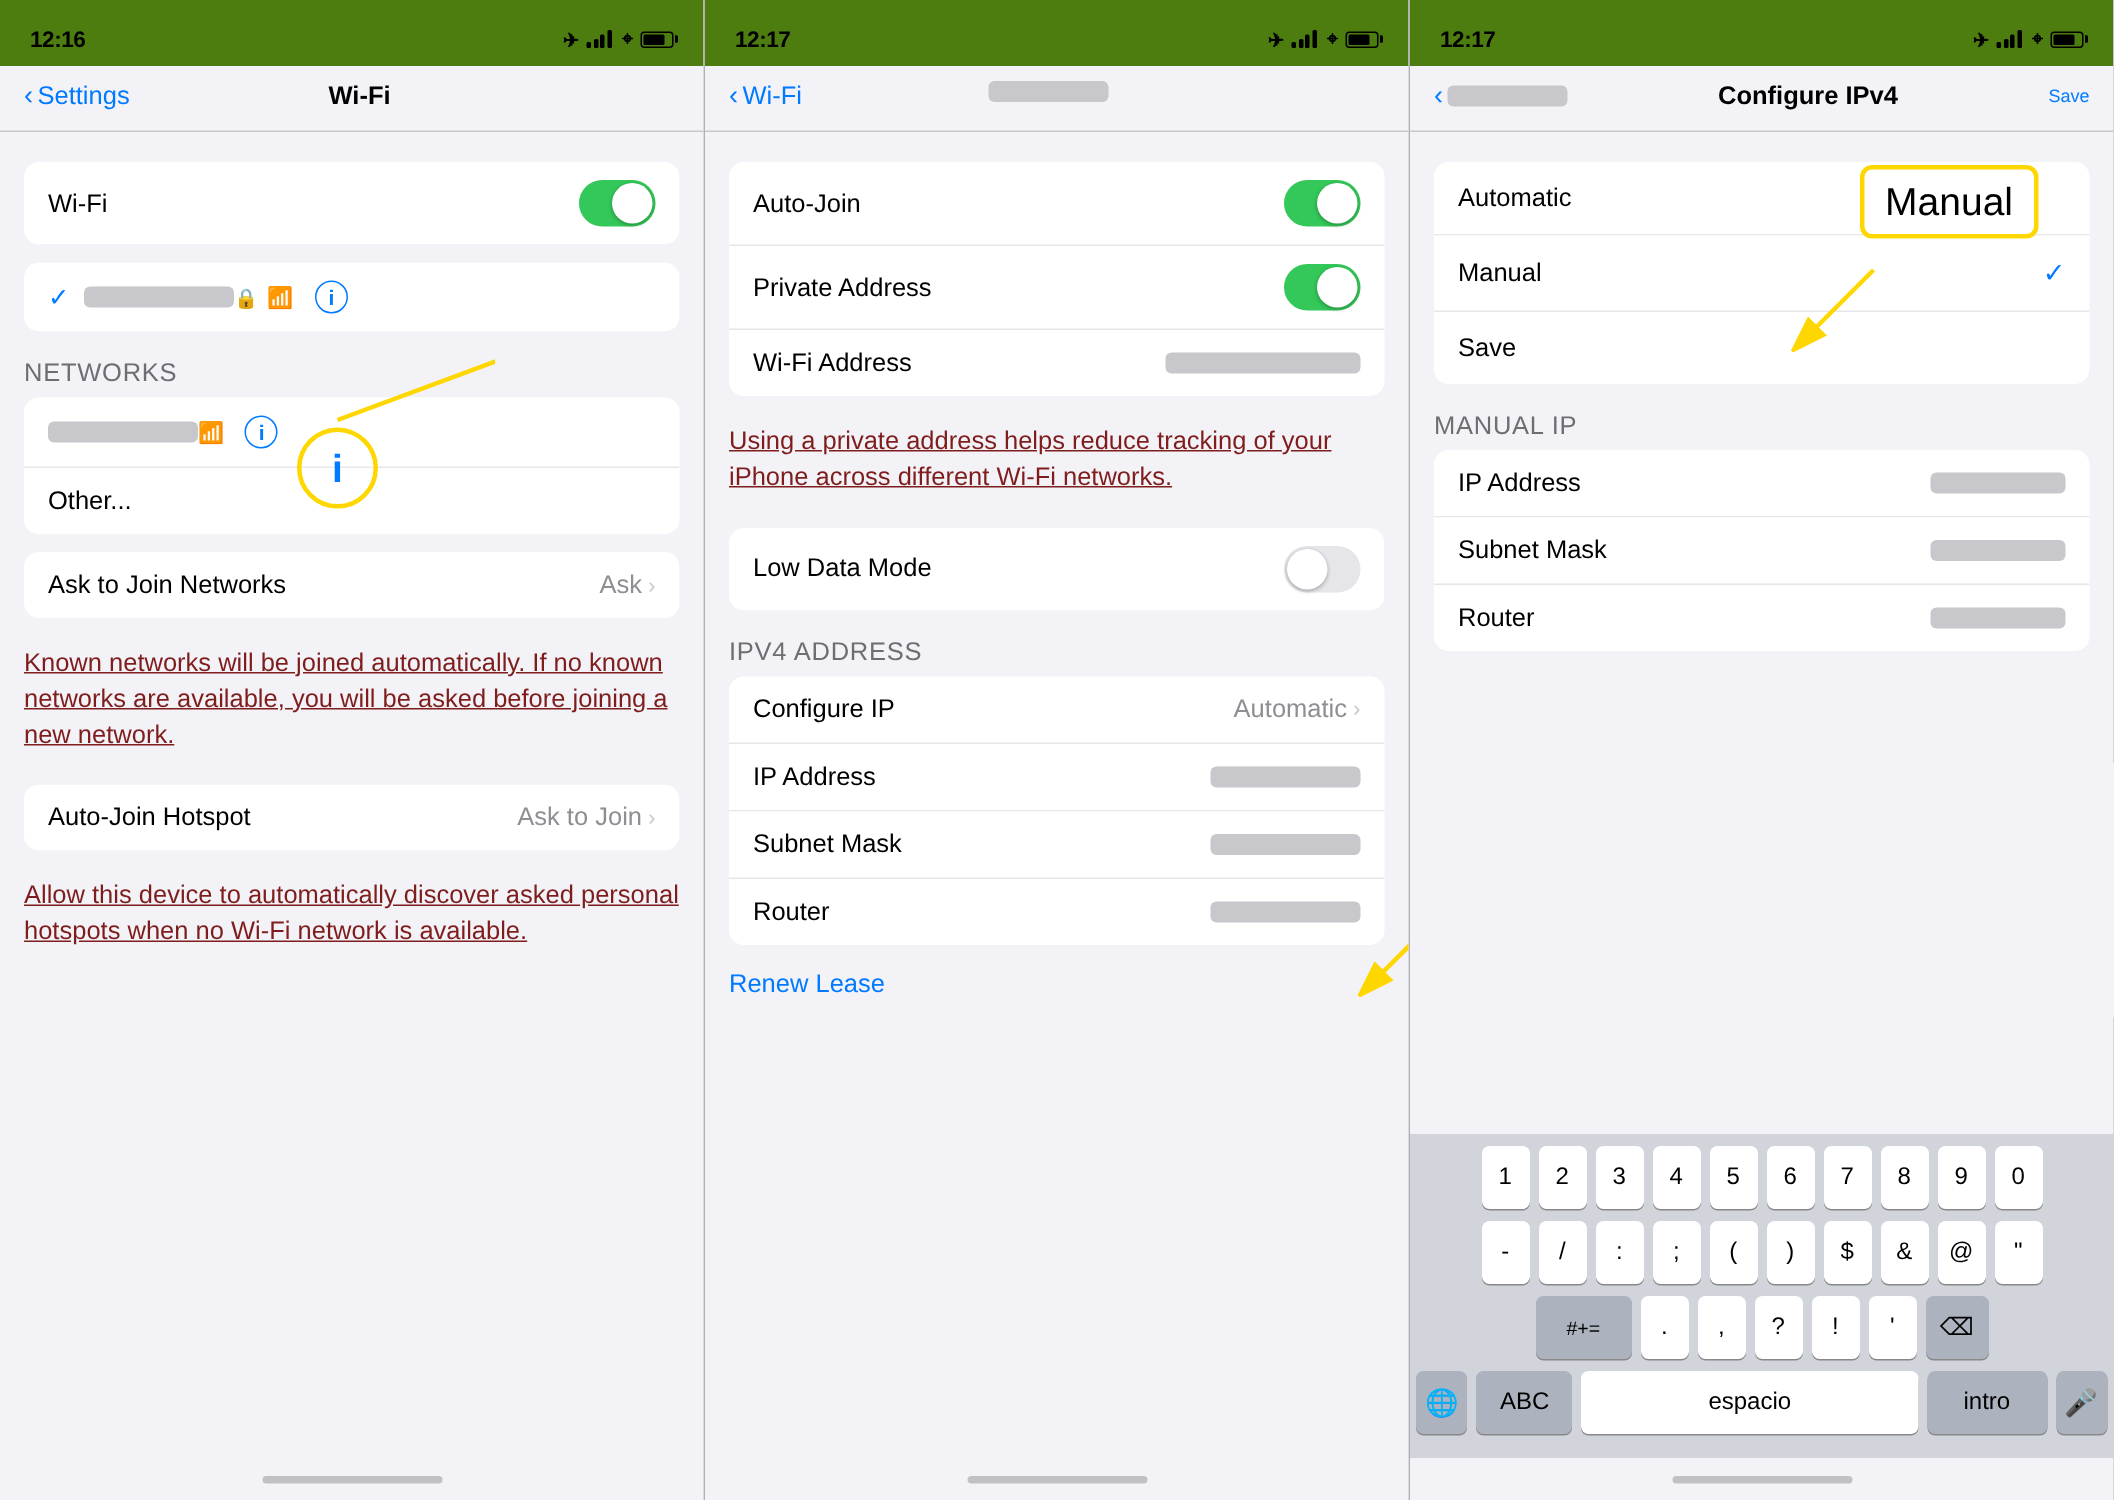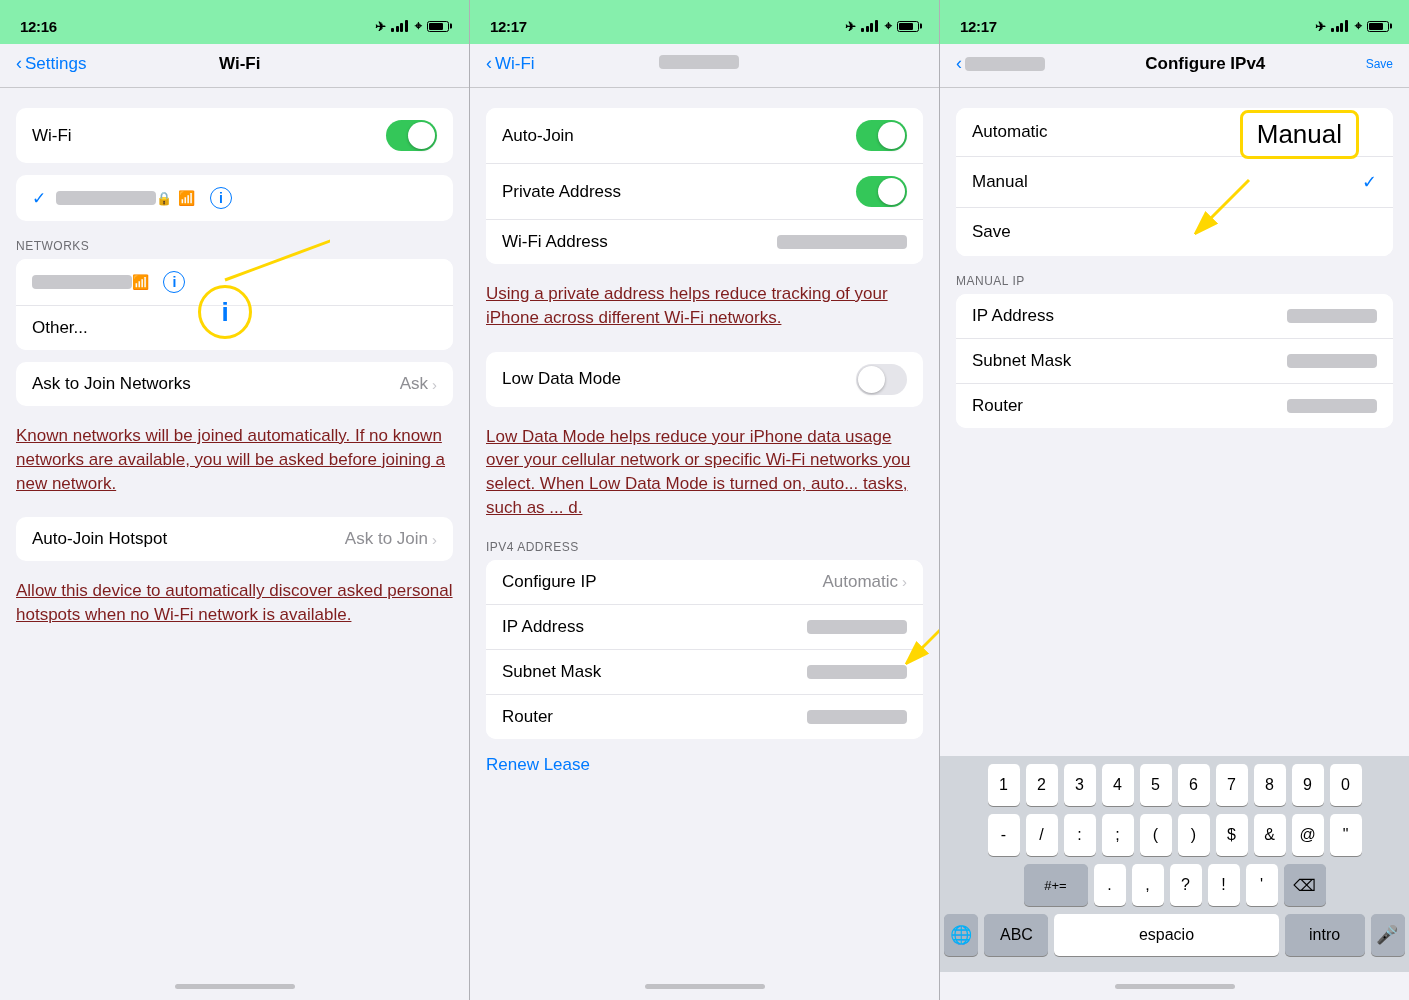--- a/index.html
+++ b/index.html
@@ -30,21 +30,21 @@
       position: relative;
     }
     .phone-panel:last-child { border-right: none; }
 
     
     .status-bar {
       display: flex;
       justify-content: space-between;
       align-items: center;
       padding: 14px 20px 6px 20px;
-      background: #86efac;
+      background: #4d7c0f;
       font-size: 15px;
       font-weight: 600;
       height: 44px;
     }
     .status-time { font-size: 15px; font-weight: 700; letter-spacing: -0.3px; }
     .status-icons { display: flex; align-items: center; gap: 5px; }
     .signal-bars { display: flex; align-items: flex-end; gap: 1.5px; margin-right: 2px; }
     .signal-bar { width: 3px; background: #000; border-radius: 1px; }
     .wifi-icon { font-size: 13px; }
     .battery-icon {
@@ -101,21 +101,21 @@
 
     
     .section-group {
       background: #fff;
       border-radius: 10px;
       margin: 12px 16px;
       overflow: hidden;
     }
 
     .section-header {
-      font-size: 12px;
+      font-size: 17px;
       font-weight: 400;
       color: #6d6d72;
       text-transform: uppercase;
       letter-spacing: 0.5px;
       padding: 6px 16px 6px 16px;
       margin-top: 4px;
     }
 
     
     .row {
@@ -449,21 +449,20 @@
       <div class="desc-text">Using a private address helps reduce tracking of your iPhone across different Wi-Fi networks.</div>
 
       <div class="section-group">
         <div class="row">
           <span class="row-label">Low Data Mode</span>
           <div class="toggle off">
             <div class="toggle-knob"></div>
           </div>
         </div>
       </div>
-      <div class="desc-text">Low Data Mode helps reduce your iPhone data usage over your cellular network or specific Wi-Fi networks you select. When Low Data Mode is turned on, auto... tasks, such as ... d.</div>
 
       <div class="section-header">IPV4 ADDRESS</div>
       <div class="section-group" style="margin-top:0;">
         <div class="row">
           <span class="row-label">Configure IP</span>
           <span class="row-value">Automatic</span>
           <span class="row-chevron">›</span>
         </div>
         <div class="row">
           <span class="row-label">IP Address</span>

